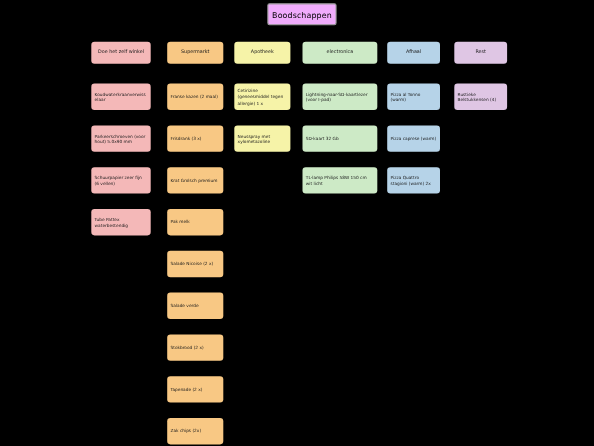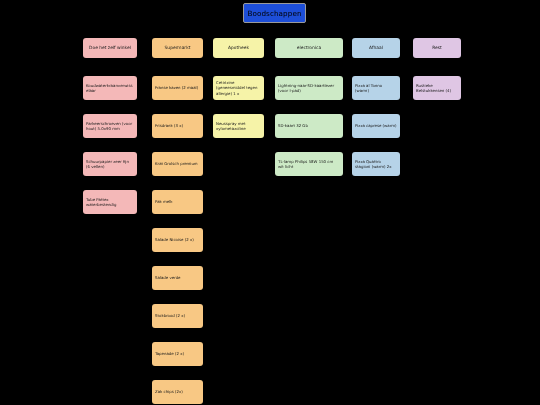--- a/index.html
+++ b/index.html
@@ -10,21 +10,21 @@
     overflow:hidden;
     position:relative;
   }
   #board{position:absolute;inset:0;}
 
   
   .title-card{
     position:absolute;
     left:243px; top:3px;
     width:61px; height:18px;
-    background:#1d4ed8;
+    background:#f0abfc;
     border:1px solid #9a9a9a;
     border-radius:2px;
     display:flex;align-items:center;justify-content:center;
     font-size:7.2px;
     color:#000000;
     letter-spacing:.1px;
     white-space:nowrap;
   }
 
   

